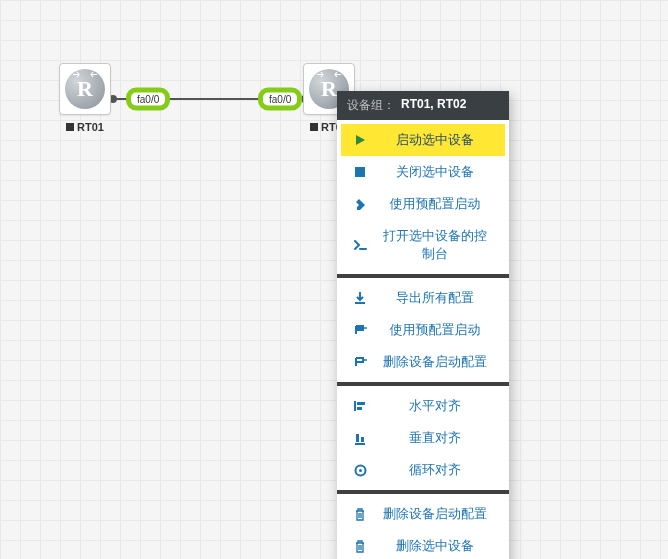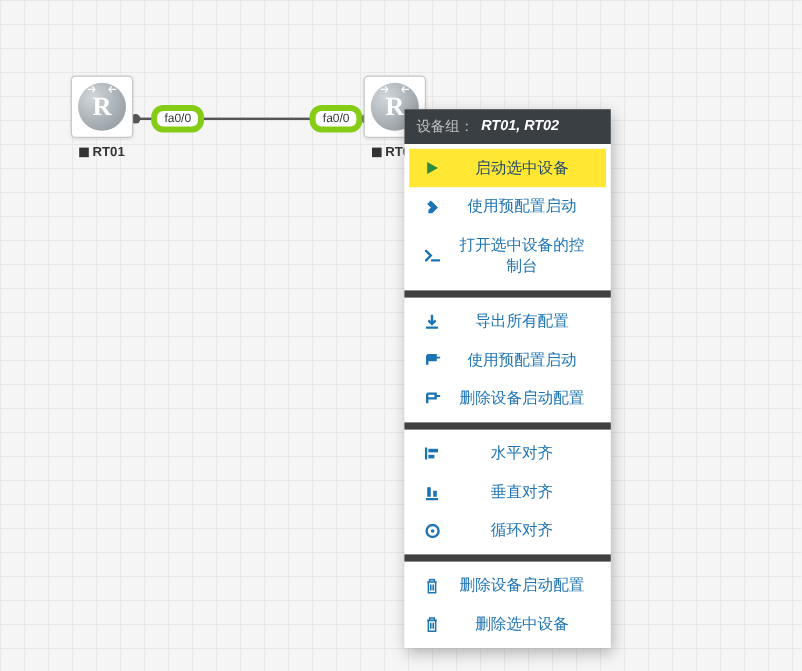--- a/index.html
+++ b/index.html
@@ -119,29 +119,29 @@
     .context-header {
       background: #3a3f44;
       color: #fff;
       padding: 6px 10px;
       font-size: 12px;
       display: flex;
       gap: 6px;
     }
 
     .context-header .label { color: #c0c0c0; }
-    .context-header .value { font-weight: bold; font-style: italic; }
+    .context-header .value { font-weight: bold; }
 
     .menu-group {
       padding: 4px 0;
       text-align: center;
     }
 
     .menu-group + .menu-group {
-      border-top: 6px solid #404040;
+      border-top: 4px solid #404040;
     }
 
     .menu-item {
       padding: 7px 12px;
       display: flex;
       align-items: center;
       gap: 10px;
       color: #1d74b3;
       cursor: pointer;
       margin: 0 4px;
@@ -226,20 +226,28 @@
     <div class="menu-item highlighted">
       <span class="menu-item-icon">
         <svg width="12" height="12" viewBox="0 0 12 12">
             <path d="M2 1 L11 6 L2 11 Z" fill="#2c8a3c"></path>
           </svg>
       </span>
       <span class="menu-item-label">启动选中设备</span>
     </div>
     <div class="menu-item">
       <span class="menu-item-icon">
+        <svg width="12" height="12" viewBox="0 0 12 12">
+            <rect x="1" y="1" width="10" height="10" fill="#1d74b3"></rect>
+          </svg>
+      </span>
+      <span class="menu-item-label">关闭选中设备</span>
+    </div>
+    <div class="menu-item">
+      <span class="menu-item-icon">
         <svg width="13" height="12" viewBox="0 0 13 12">
             <path d="M3 9 L8 4 L11 7 L6 12 L3 12 Z M8 4 L5 1 L2 4 L5 7" fill="#1d74b3"></path>
           </svg>
       </span>
       <span class="menu-item-label">使用预配置启动</span>
     </div>
     <div class="menu-item">
       <span class="menu-item-icon">
         <svg width="13" height="11" viewBox="0 0 13 11">
             <path d="M1 1 L5 5 L1 9 M6 9 L12 9" stroke="#1d74b3" stroke-width="2" fill="none" stroke-linecap="round"></path>

